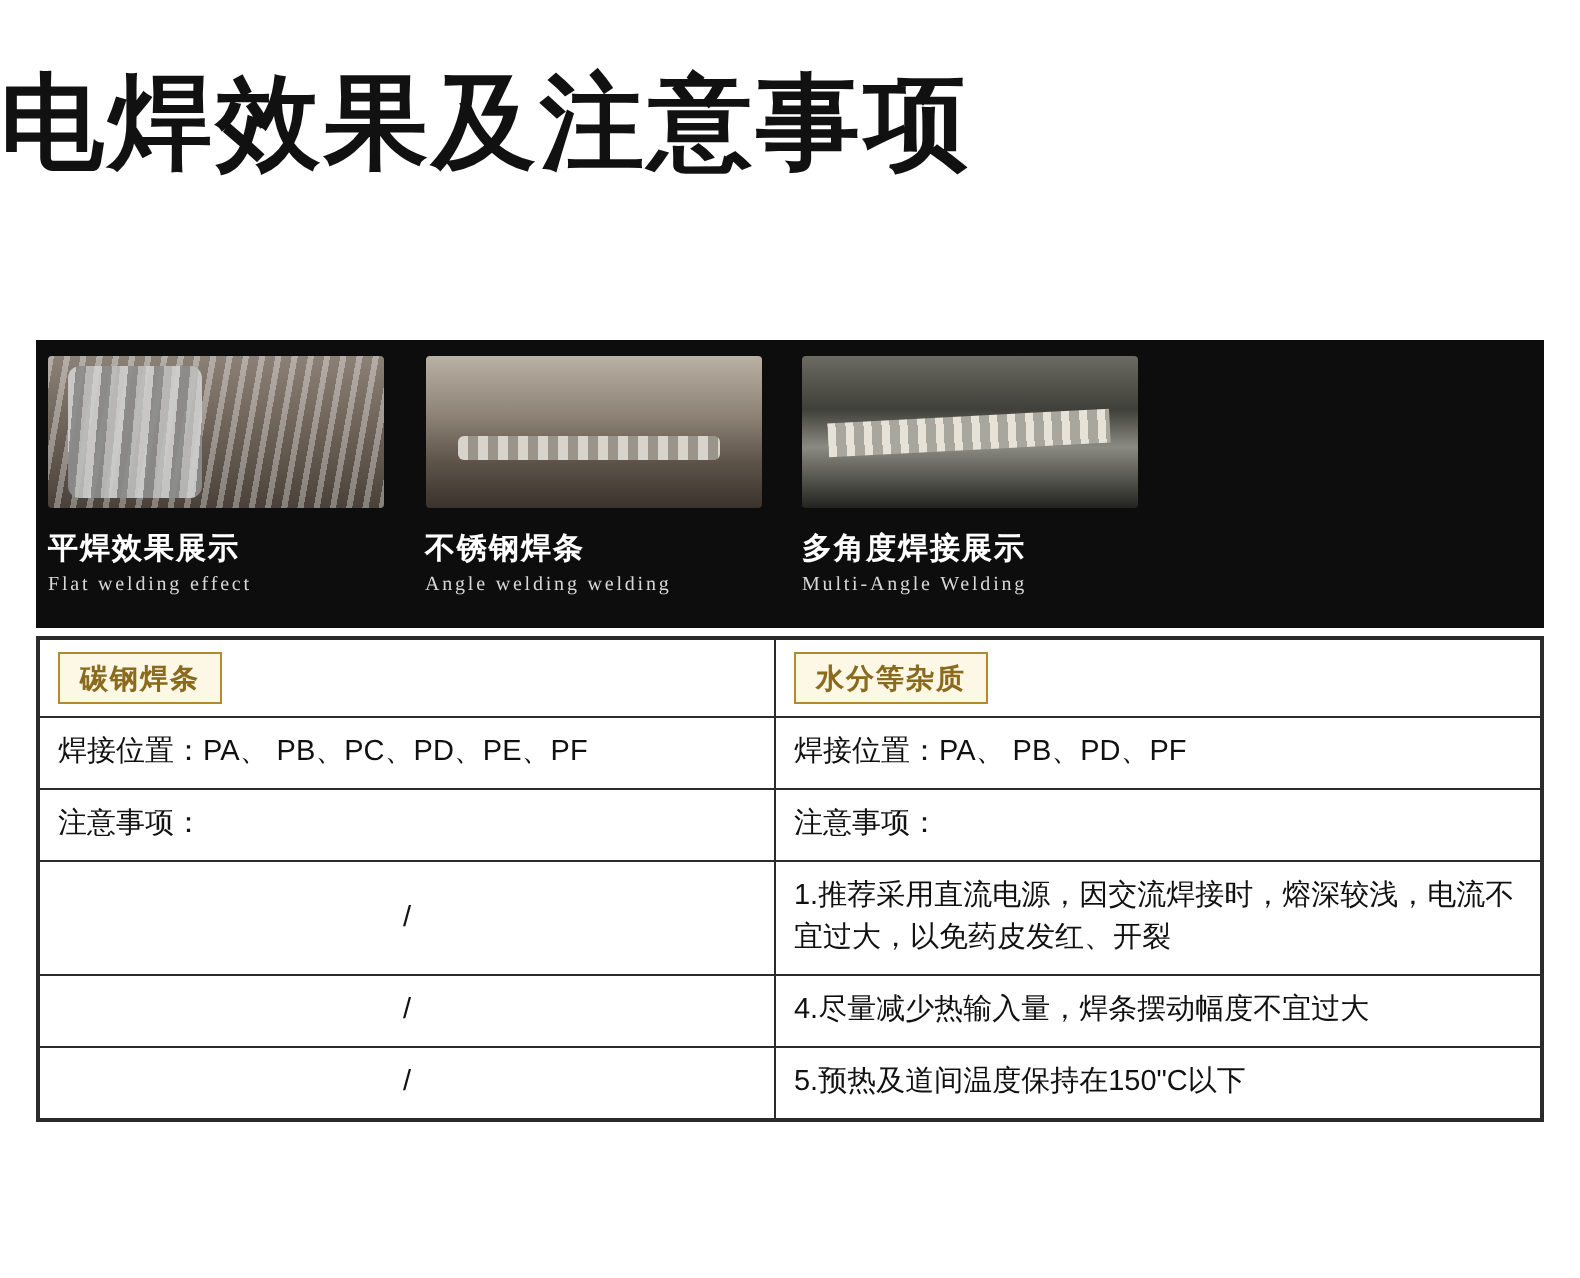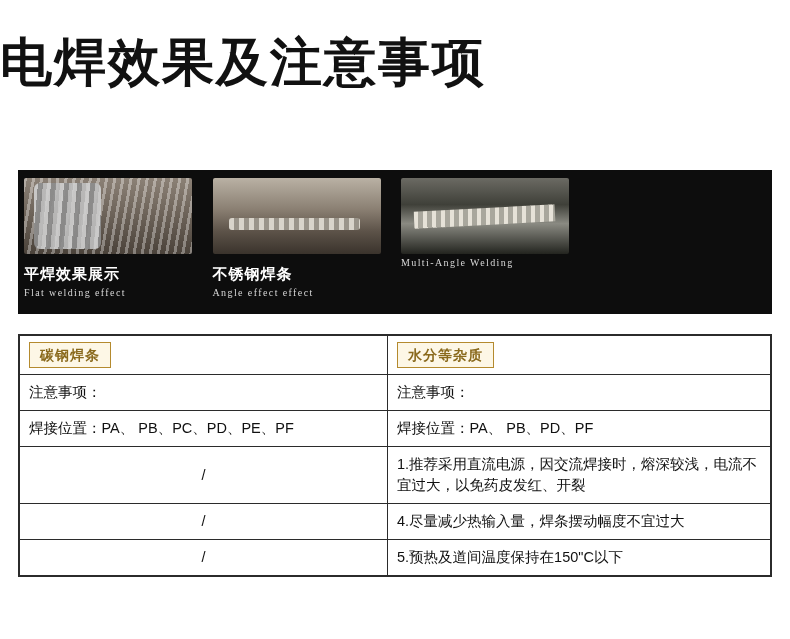--- a/index.html
+++ b/index.html
@@ -137,21 +137,21 @@
     width: 84%;
     height: 22%;
     background: repeating-linear-gradient(90deg, #e6e2d8 0 4px, #a9a79d 4px 9px);
     transform: rotate(-3deg);
   }
 
   
   .table-wrap {
     position: absolute;
     left: 18px;
-    top: 334px;
+    top: 318px;
     width: 754px;
     border: 1px solid #2b2b2b;
     box-sizing: border-box;
     background: #fff;
   }
   table.spec {
     border-collapse: collapse;
     width: 100%;
     table-layout: fixed;
   }
@@ -192,26 +192,27 @@
 
     <div class="photo-cell">
       <div class="photo img1"></div>
       <div class="cap-cn">平焊效果展示</div>
       <div class="cap-en">Flat welding effect</div>
     </div>
 
     <div class="photo-cell">
       <div class="photo img2"></div>
       <div class="cap-cn">不锈钢焊条</div>
-      <div class="cap-en">Angle effect effect</div>
+      <div class="cap-en">Angle welding welding</div>
     </div>
 
 
     <div class="photo-cell">
       <div class="photo img4"></div>
+      <div class="cap-cn">多角度焊接展示</div>
       <div class="cap-en">Multi-Angle Welding</div>
     </div>
 
   </div>
 
   <div class="table-wrap">
     <table class="spec">
       <colgroup>
         <col style="width:49%">
         <col style="width:51%">
@@ -220,27 +221,27 @@
         <tr>
           <td class="hdr-cell">
             <span class="hdr-chip">碳钢焊条</span>
           </td>
           <td class="hdr-cell">
             <span class="hdr-chip">水分等杂质</span>
           </td>
         </tr>
 
         <tr>
+          <td class="nowrap">焊接位置：PA、 PB、PC、PD、PE、PF</td>
+          <td class="nowrap">焊接位置：PA、 PB、PD、PF</td>
+        </tr>
+
+        <tr>
           <td>注意事项：</td>
           <td>注意事项：</td>
-        </tr>
-
-        <tr>
-          <td class="nowrap">焊接位置：PA、 PB、PC、PD、PE、PF</td>
-          <td class="nowrap">焊接位置：PA、 PB、PD、PF</td>
         </tr>
 
 
 
         <tr>
           <td class="center">/</td>
           <td>1.推荐采用直流电源，因交流焊接时，熔深较浅，电流不宜过大，以免药皮发红、开裂</td>
         </tr>
 
         <tr>

